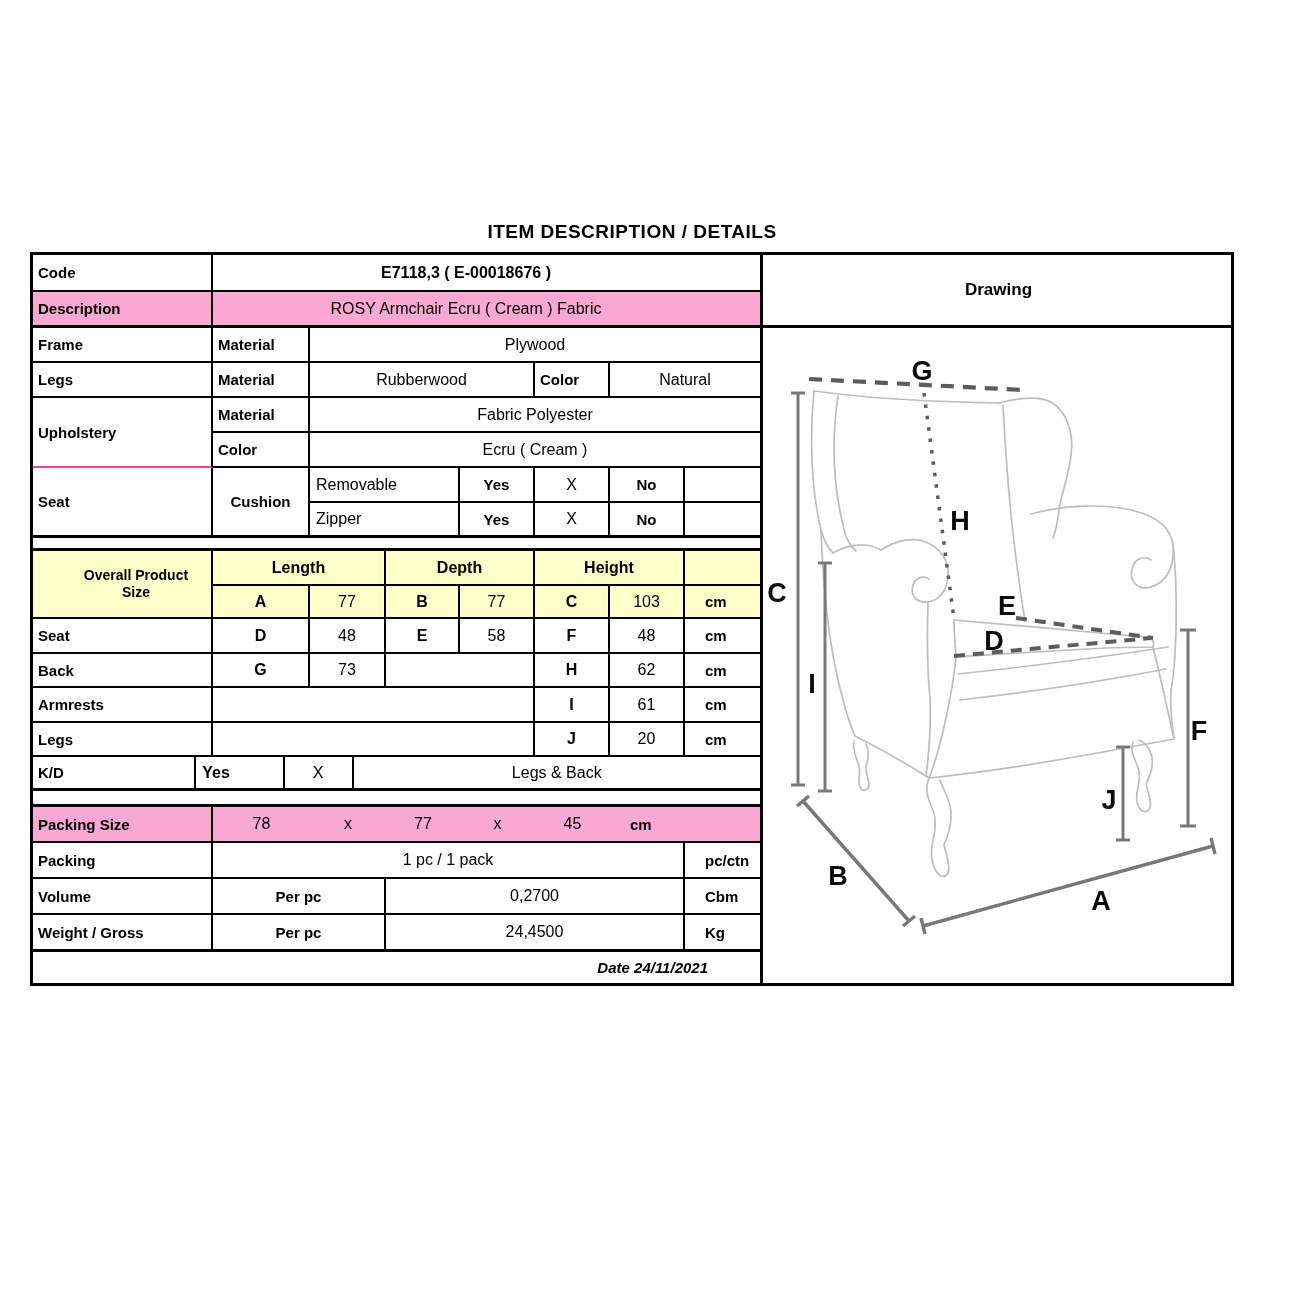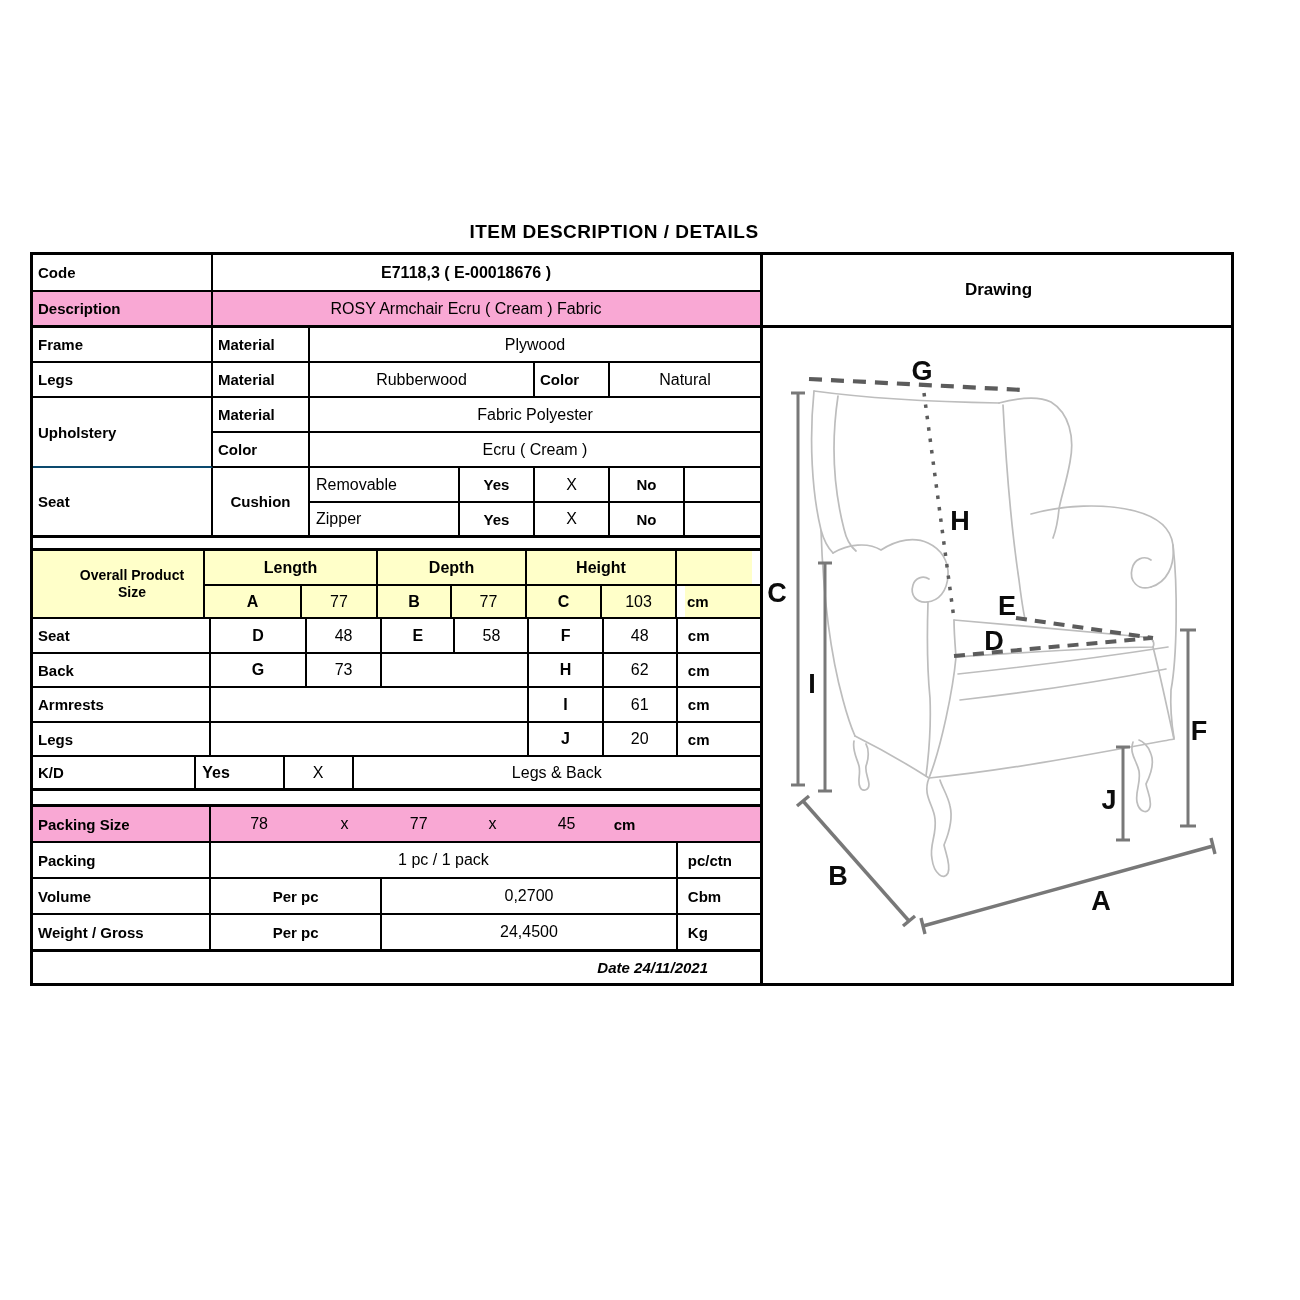--- a/index.html
+++ b/index.html
@@ -1,38 +1,38 @@
 <!DOCTYPE html>
 <html><head>
 <meta charset="utf-8">
 <style>
   html,body{margin:0;padding:0;background:#ffffff;}
   body{width:1300px;height:1300px;position:relative;font-family:"Liberation Sans",sans-serif;color:#000;}
-  .page-title{position:absolute;left:12px;top:221px;width:1204px;text-align:center;
+  .page-title{position:absolute;left:30px;top:221px;width:1204px;text-align:center;
     font-size:19px;font-weight:bold;letter-spacing:.5px;}
   .sheet{position:absolute;left:30px;top:252px;width:1204px;height:734px;
     border:3px solid #000;box-sizing:border-box;display:flex;background:#fff;}
   .spec{width:727px;display:flex;flex-direction:column;}
   .drawpanel{width:474px;border-left:3px solid #000;box-sizing:border-box;display:flex;flex-direction:column;}
   .drawhead{height:73px;border-bottom:3px solid #000;box-sizing:border-box;display:flex;
     align-items:center;justify-content:center;font-size:17px;font-weight:bold;}
   .row{display:flex;box-sizing:border-box;border-bottom:2px solid #000;}
   .row.bb3{border-bottom-width:3px;}
   .row.nobb{border-bottom:none;}
   .grp{display:flex;box-sizing:border-box;}
   .col{display:flex;flex-direction:column;}
   .cell{box-sizing:border-box;border-right:2px solid #000;display:flex;align-items:center;
     font-size:16px;overflow:hidden;white-space:nowrap;}
   .cell.last{border-right:none;}
   .cell.noline{border-right:none;}
   .lab{font-weight:bold;font-size:15px;padding-left:5px;}
   .b{font-weight:bold;}
   .ctr{justify-content:center;}
   .lft{padding-left:6px;}
-  .unit{font-weight:bold;font-size:15px;padding-left:2px;margin-left:8px;}
+  .unit{font-weight:bold;font-size:15px;padding-left:20px;}
   .shade{background:#f9a8d4;}
   .yellow{background:#FFFFC9;}
   .w0{width:180px;} .w1{width:97px;} .w2{width:76px;} .w3{width:74px;}
   .w4{width:75px;} .w5{width:75px;} .w6{width:75px;} .w7{width:75px;}
   .w12{width:173px;} .w34{width:149px;} .w56{width:150px;}
   .w16{width:472px;} .w27{width:450px;} .w17{width:506px;}
   .w24{width:225px;} .w57{width:150px;} .w23{width:150px;}
   .w36{width:299px;} .w14{width:322px;} .w37{width:450px;} .wfull{width:727px;font-style:italic;}
   .hdr2{flex-direction:column;justify-content:center;align-items:center;line-height:17px;
     font-weight:bold;font-size:14px;padding-left:28px;}
@@ -65,21 +65,21 @@
 
     <div class="row" style="height:35px">
       <div class="cell w0 lab">Legs</div>
       <div class="cell w1 lab">Material</div>
       <div class="cell w24 ctr">Rubberwood</div>
       <div class="cell w5 lab">Color</div>
       <div class="cell w57 ctr last">Natural</div>
     </div>
 
     <div class="grp" style="height:70px">
-      <div class="cell w0 lab" style="border-bottom:2px solid #0c4a6e">Upholstery</div>
+      <div class="cell w0 lab" style="border-bottom:2px solid #ec4899">Upholstery</div>
       <div class="col">
         <div class="row" style="height:35px">
           <div class="cell w1 lab">Material</div>
           <div class="cell w27 ctr last">Fabric Polyester</div>
         </div>
         <div class="row" style="height:35px">
           <div class="cell w1 lab">Color</div>
           <div class="cell w27 ctr last">Ecru ( Cream )</div>
         </div>
       </div>

